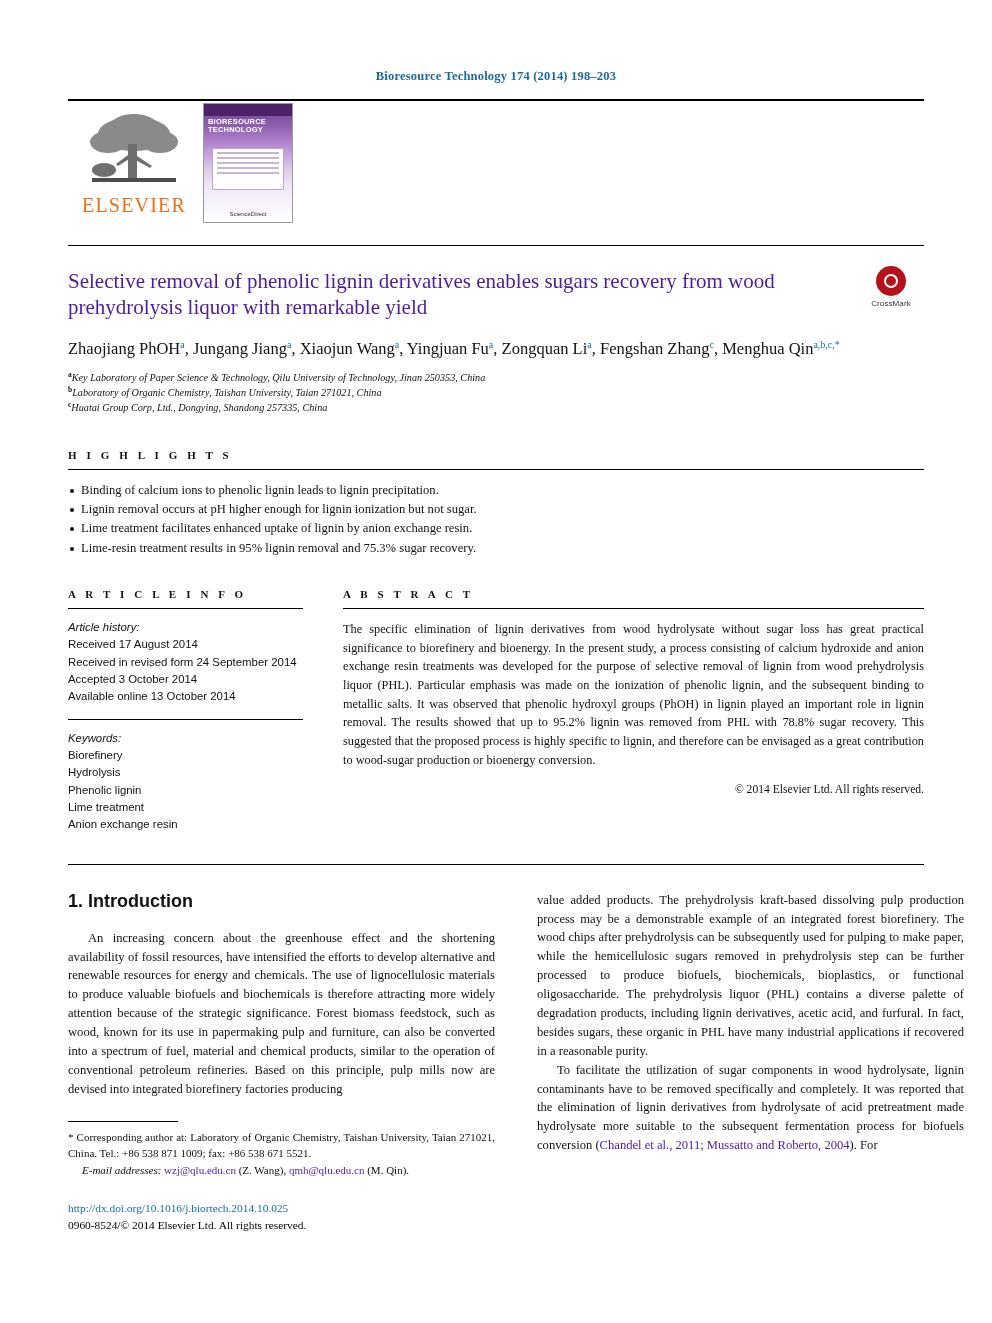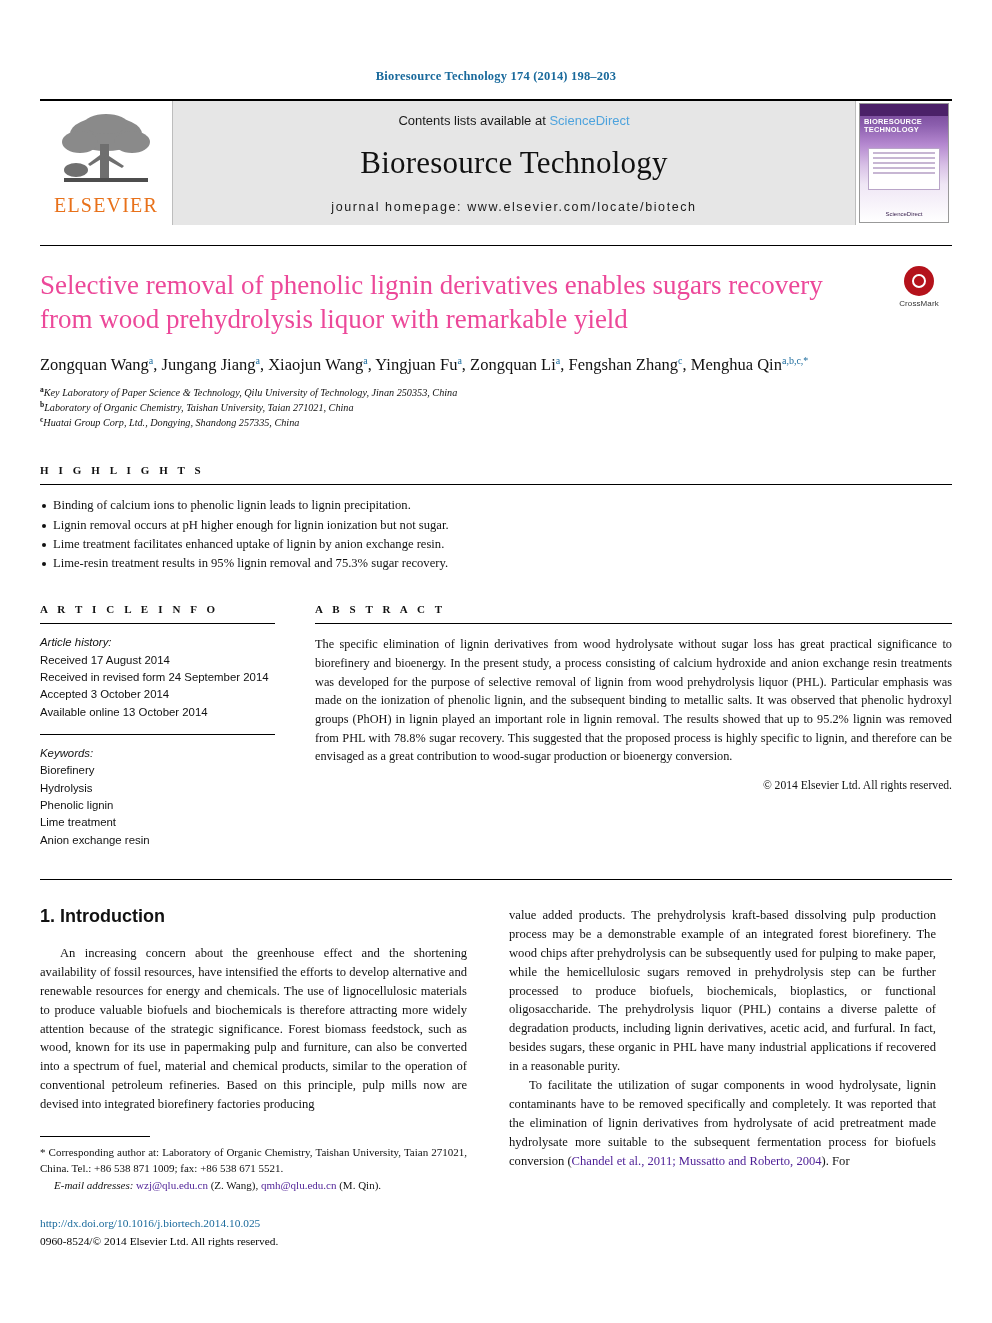--- a/index.html
+++ b/index.html
@@ -13,21 +13,21 @@
     font-family: "Liberation Serif", serif;
     color: #000000;
     position: relative;
     overflow: hidden;
   }
   .page {
     position: relative;
     width: 992px;
     height: 1323px;
     box-sizing: border-box;
-    padding: 0 40px;
+    padding: 0 68px;
   }
 
   
   .running-head {
     text-align: center;
     color: #1a6a9c;
     font-family: "Liberation Serif", serif;
     font-weight: bold;
     font-size: 12.5px;
     letter-spacing: .2px;
@@ -144,23 +144,23 @@
 
   
   .title-zone {
     border-top: 1px solid #000;
     margin-top: 20px;
     padding-top: 22px;
     position: relative;
   }
   .article-title {
     font-family: "Liberation Serif", serif;
-    font-size: 27px;
+    font-size: 21px;
     line-height: 1.28;
-    color: #ec4899;
+    color: #4c1d95;
     width: 790px;
     margin: 0;
     font-weight: normal;
   }
   .crossmark {
     position: absolute;
     right: 0;
     top: 20px;
     width: 66px;
     text-align: center;
@@ -381,27 +381,20 @@
           <rect x="46" y="34" width="9" height="34"></rect>
           <path d="M50 42 L34 54 L36 56 L52 46 Z"></path>
           <path d="M52 44 L70 56 L68 58 L50 48 Z"></path>
           <ellipse cx="22" cy="60" rx="12" ry="7"></ellipse>
         </g>
         <rect x="10" y="68" width="84" height="4" fill="#4d4d4d"></rect>
       </svg>
       <div class="elsevier-word">ELSEVIER</div>
     </div>
 
-    <div class="mast-center">
-      <div class="contents-line">
-        <span>Contents lists available at </span><span class="sd">ScienceDirect</span>
-      </div>
-      <div class="journal-title">Bioresource Technology</div>
-      <div class="journal-home">journal homepage: www.elsevier.com/locate/biotech</div>
-    </div>
 
     <div class="mast-right">
       <div class="cover">
         <div class="cover-band"></div>
         <div class="cover-title">BIORESOURCE TECHNOLOGY</div>
         <div class="cover-img">
           <div class="ln"></div>
             <div class="ln"></div>
             <div class="ln"></div>
             <div class="ln"></div>
@@ -413,21 +406,21 @@
   </div>
 
   <div class="title-zone">
     <h1 class="article-title">Selective removal of phenolic lignin derivatives enables sugars recovery from wood prehydrolysis liquor with remarkable yield</h1>
 
     <div class="crossmark">
       <div class="cm-circle"></div>
       <div class="cm-label">CrossMark</div>
     </div>
 
-    <div class="authors"><span>Zongquan Wang</span><sup>a</sup>, <span>Jungang Jiang</span><sup>a</sup>, <span>Xiaojun Wang</span><sup>a</sup>, <span>Yingjuan Fu</span><sup>a</sup>, <span>Zongquan Li</span><sup>a</sup>, <span>Fengshan Zhang</span><sup>c</sup>, <span>Menghua Qin</span><sup>a,b,c,*</sup></div>
+    <div class="authors"><span>Zhaojiang PhOH</span><sup>a</sup>, <span>Jungang Jiang</span><sup>a</sup>, <span>Xiaojun Wang</span><sup>a</sup>, <span>Yingjuan Fu</span><sup>a</sup>, <span>Zongquan Li</span><sup>a</sup>, <span>Fengshan Zhang</span><sup>c</sup>, <span>Menghua Qin</span><sup>a,b,c,*</sup></div>
 
     <div class="affils">
         <div><sup>a</sup><span>Key Laboratory of Paper Science &amp; Technology, Qilu University of Technology, Jinan 250353, China</span></div>
         <div><sup>b</sup><span>Laboratory of Organic Chemistry, Taishan University, Taian 271021, China</span></div>
         <div><sup>c</sup><span>Huatai Group Corp, Ltd., Dongying, Shandong 257335, China</span></div>
       </div>
   </div>
 
   <div class="highlights">
     <div class="sec-head">H I G H L I G H T S</div>

